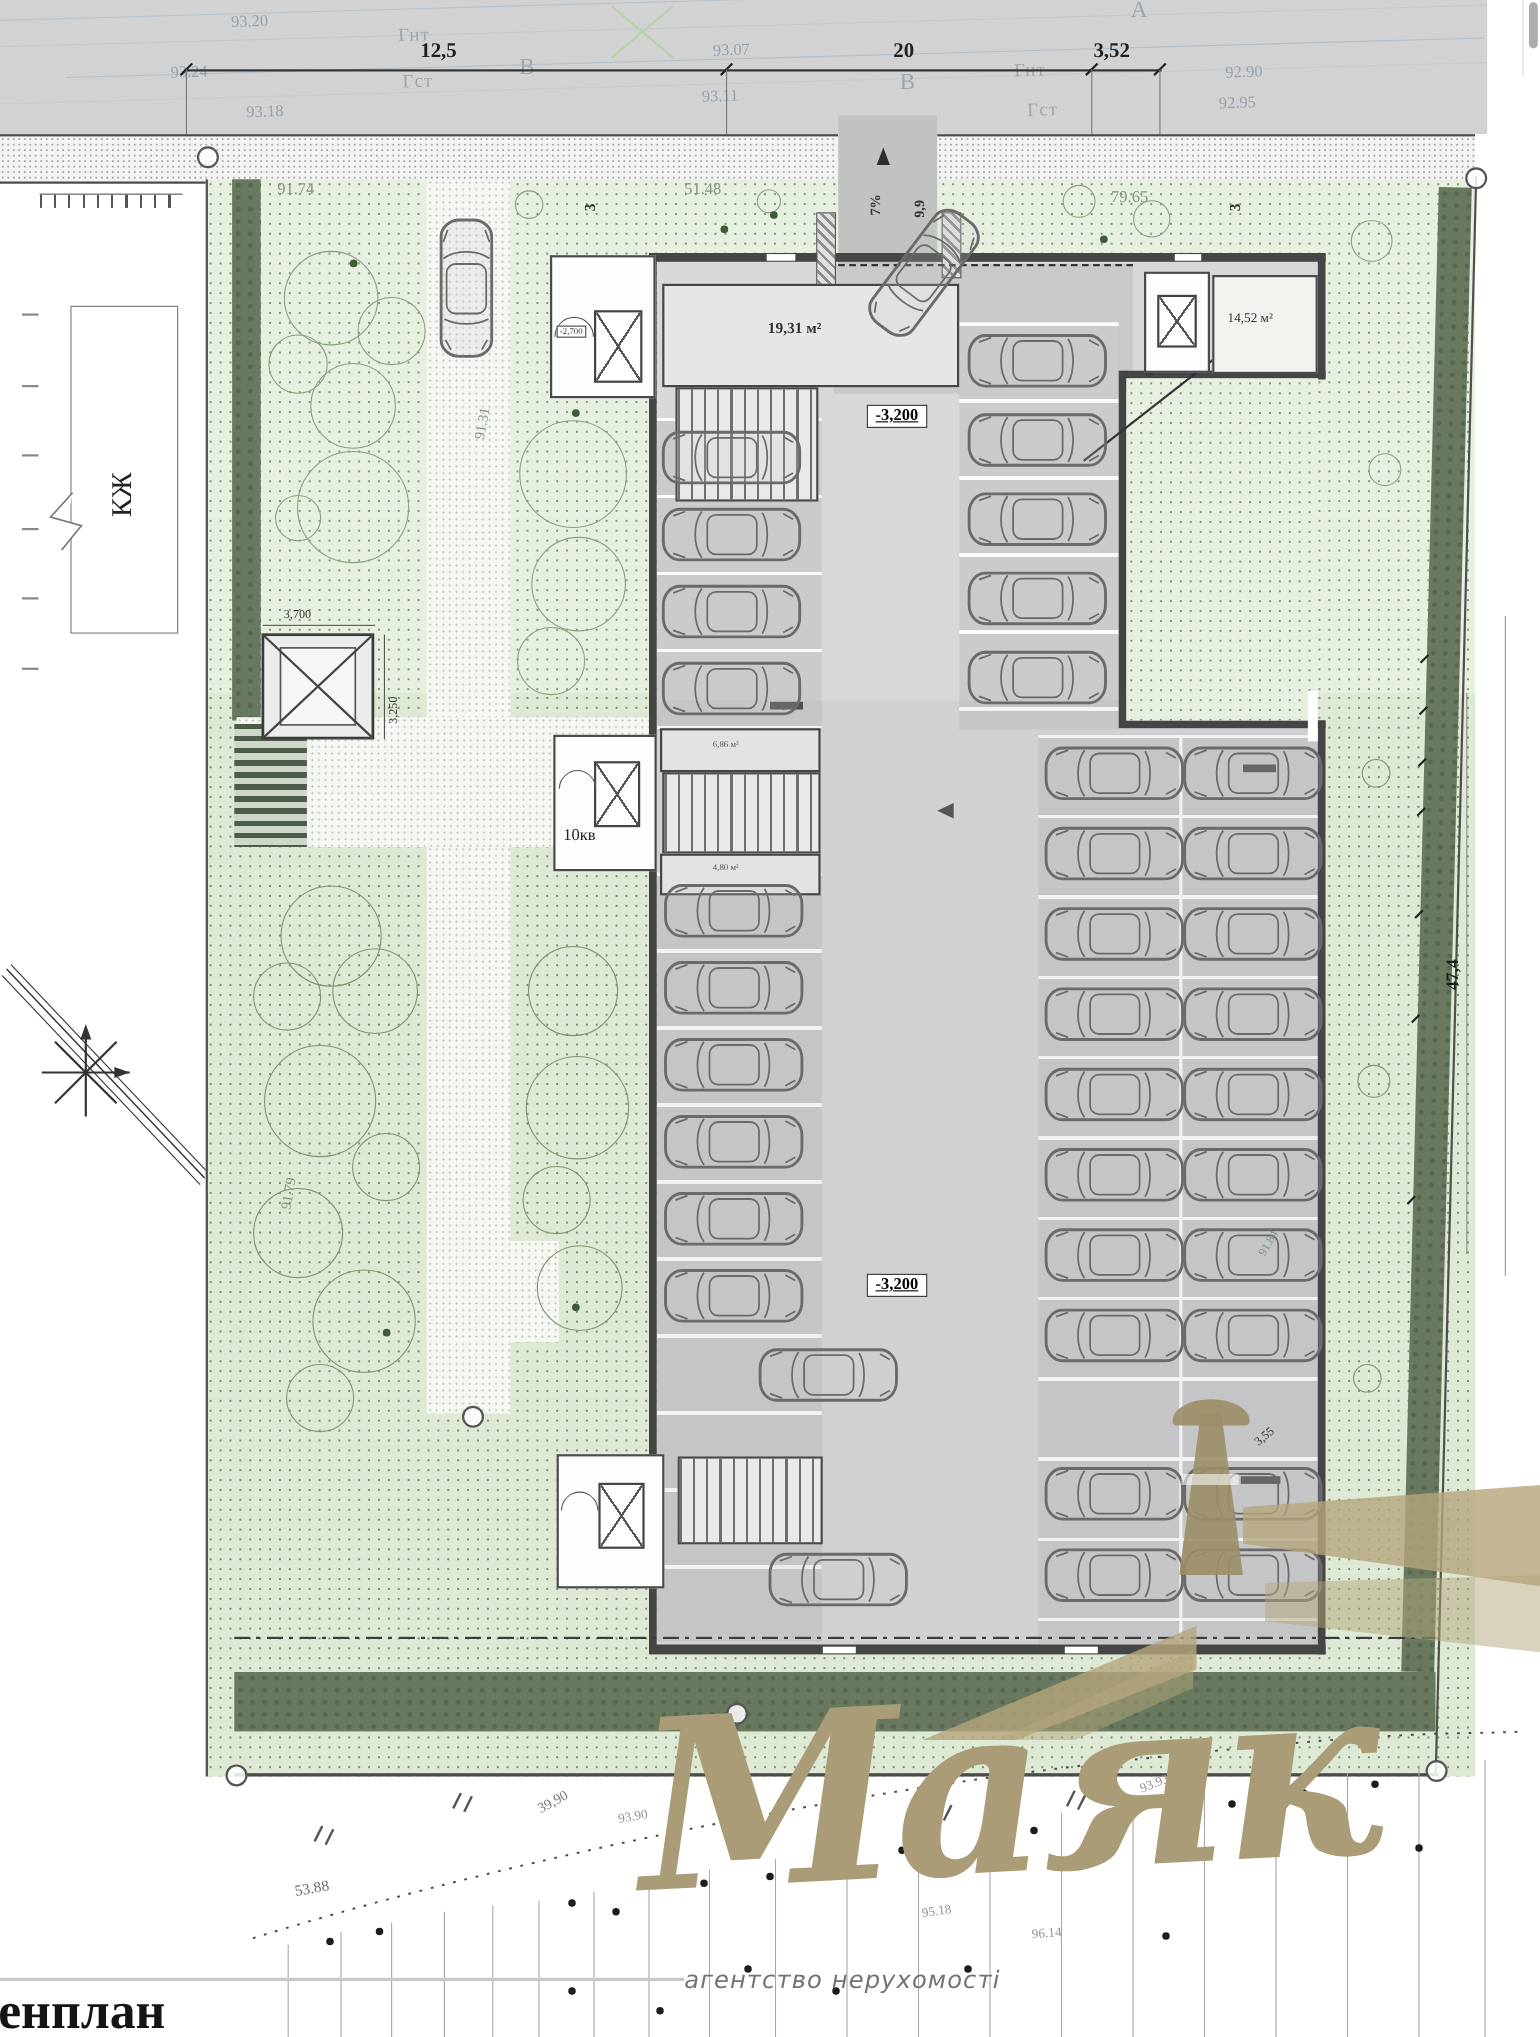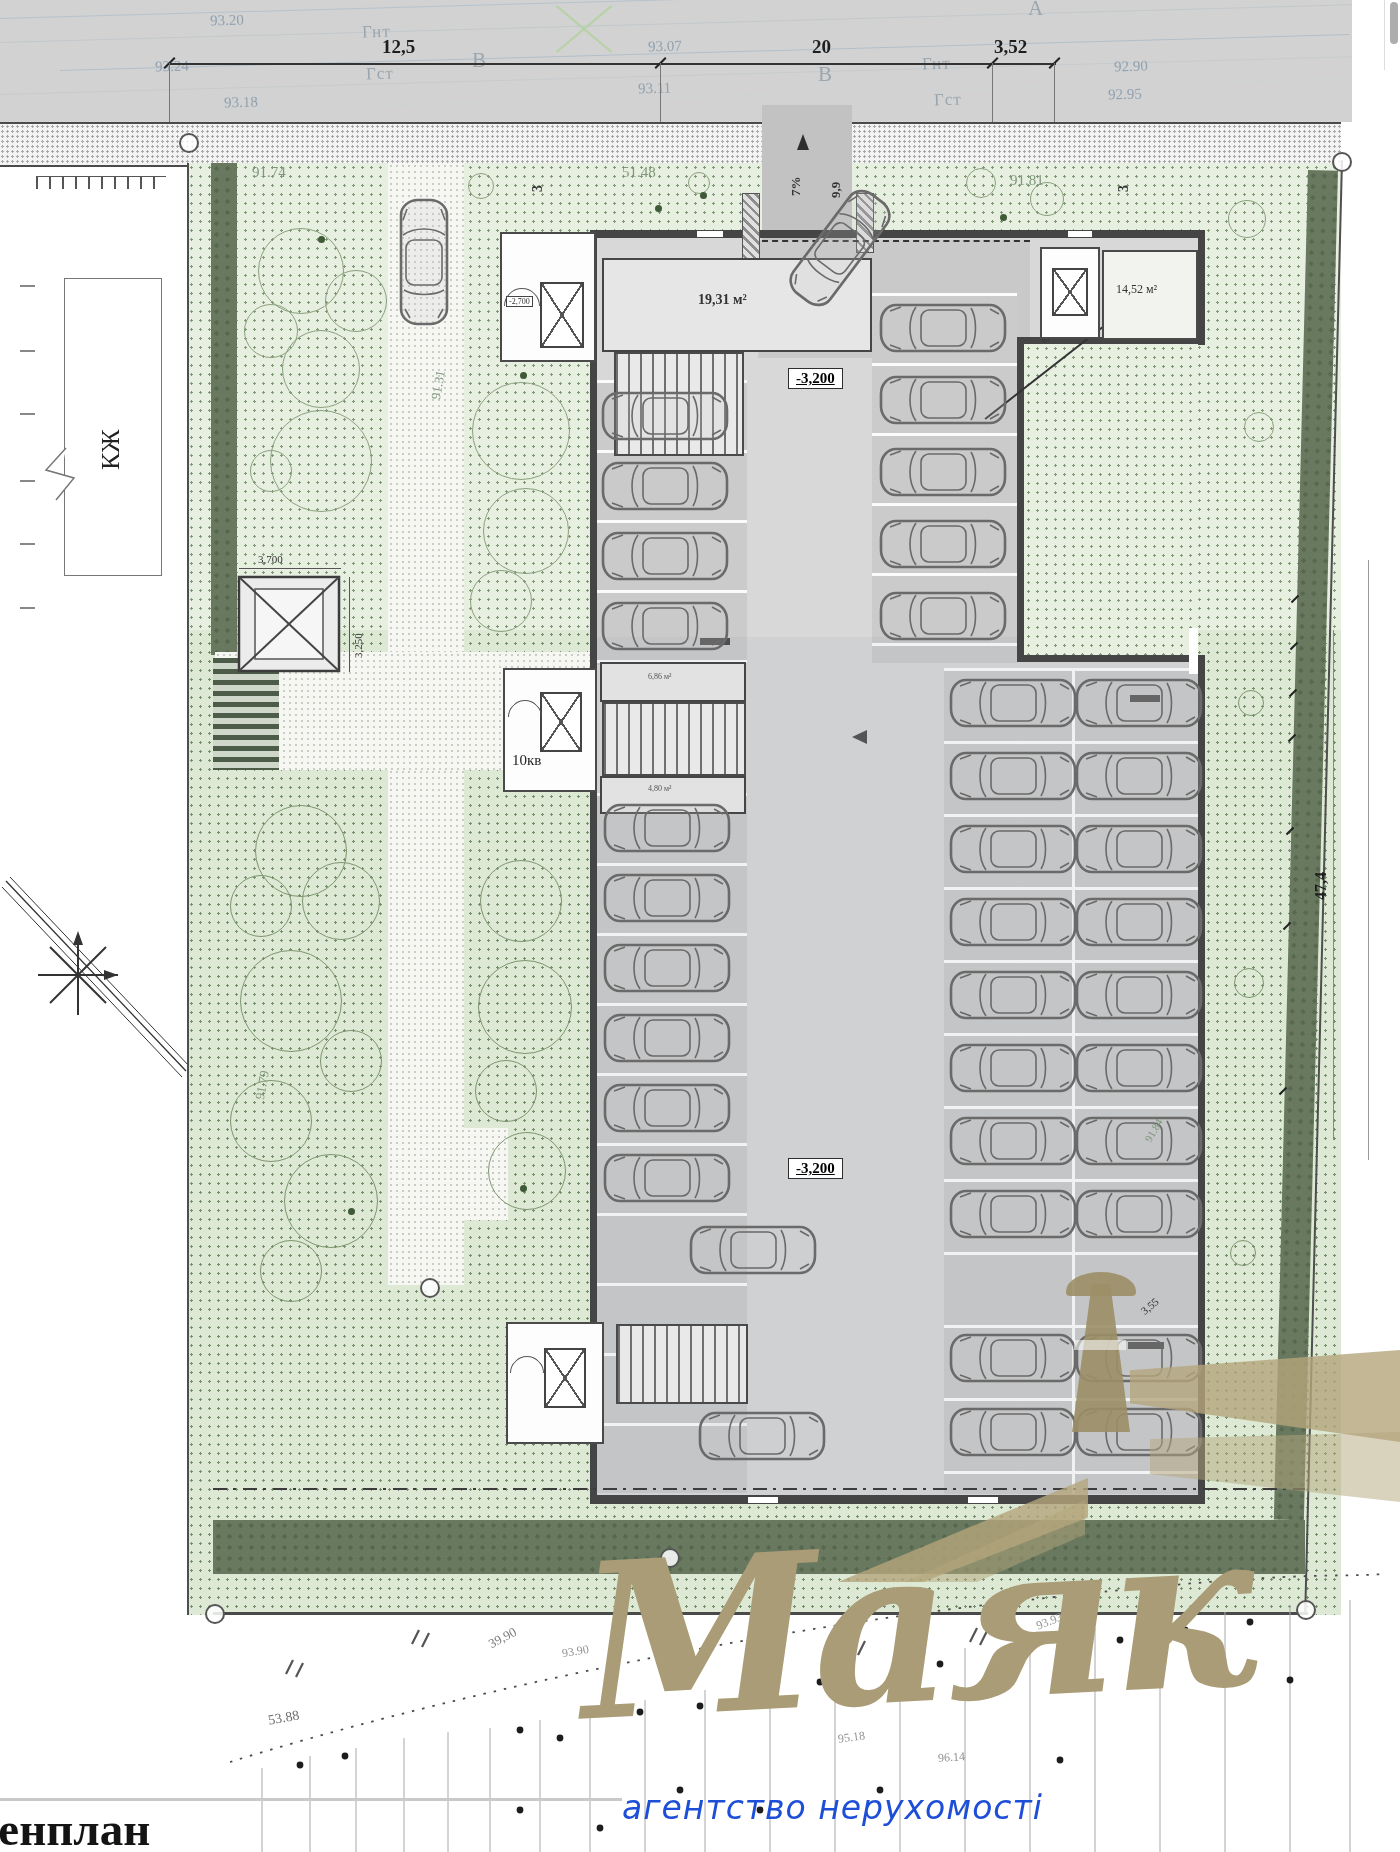--- a/index.html
+++ b/index.html
@@ -45,21 +45,21 @@
   .leftarrow{position:absolute;width:0;height:0;border-top:7px solid transparent;border-bottom:7px solid transparent;border-right:15px solid #555;}
   .lvlbox{position:absolute;border:1.6px solid #2e2e2e;background:#fff;padding:1px 7px;font-weight:bold;font-size:15px;}
   .lvlbox span{text-decoration:underline;}
   .car{position:absolute;width:130px;height:56px;}
   .wstop{position:absolute;background:#4e4e4e;}
   .slot{position:absolute;background:#fff;}
   .beam{position:absolute;background:#b4a57c;}
   .svy{position:absolute;color:#929292;font-size:12px;font-family:"Liberation Serif",serif;white-space:nowrap;}
   .logo-script{position:absolute;font-family:"DejaVu Serif",serif;font-style:italic;font-weight:bold;
      font-size:215px;color:#a99c76;transform:rotate(-3deg);line-height:1;letter-spacing:-6px;}
-  .tagline{position:absolute;font-family:"DejaVu Sans",sans-serif;font-style:italic;font-size:33px;color:#1d4ed8;letter-spacing:1px;}
+  .tagline{position:absolute;font-family:"DejaVu Sans",sans-serif;font-style:italic;font-size:22px;color:#737373;letter-spacing:1px;}
   .plan-title{position:absolute;font-family:"Liberation Serif",serif;font-weight:bold;font-size:47px;color:#141414;}
   svg{position:absolute;overflow:visible;}
 </style>
 </head>
 <body>
 
 <div id="canvas">
 
   <svg width="0" height="0">
     <defs>
@@ -406,21 +406,21 @@
     <line x1="2" y1="2" x2="102" y2="96" stroke="#444" stroke-width="2"></line>
     <line x1="102" y1="2" x2="2" y2="96" stroke="#444" stroke-width="2"></line>
   </svg>
   <div class="line" style="left:239px;top:568px;width:102px;height:1.2px;background:#555;"></div>
   <span class="t" style="left:258px;top:553px;font-size:11px;">3,700</span>
   <div class="ext" style="left:349px;top:577px;height:95px;background:#555;"></div>
   <span class="t" style="left:352px;top:658px;font-size:11px;transform:rotate(-90deg);transform-origin:left top;">3,250</span>
 
   <span class="t grn" style="left:252px;top:164px;">91.74</span>
   <span class="t grn" style="left:622px;top:164px;">51.48</span>
-  <span class="t grn" style="left:1010px;top:172px;">91.81</span>
+  <span class="t grn" style="left:1010px;top:172px;">79.65</span>
   <span class="t grn" style="left:428px;top:398px;font-size:13px;transform:rotate(-80deg);transform-origin:left top;">91.31</span>
   <span class="t grn" style="left:252px;top:1098px;font-size:13px;transform:rotate(-80deg);transform-origin:left top;">91.79</span>
   <span class="t grn" style="left:1142px;top:1138px;font-size:11px;transform:rotate(-60deg);transform-origin:left top;">91.84</span>
   <span class="t" style="left:530px;top:192px;font-size:14px;font-weight:bold;transform:rotate(-90deg);transform-origin:left top;">3</span>
   <span class="t" style="left:1116px;top:192px;font-size:14px;font-weight:bold;transform:rotate(-90deg);transform-origin:left top;">3</span>
   <span class="t" style="left:1140px;top:1300px;font-size:11px;transform:rotate(-40deg);">3,55</span>
 
   <div class="ext" style="left:1333px;top:630px;height:510px;background:#888;"></div>
   <div class="ext" style="left:1368px;top:560px;height:600px;background:#999;"></div>
   <span class="t dim" style="left:1312px;top:900px;font-size:16px;transform:rotate(-90deg);transform-origin:left top;">47,4</span>

